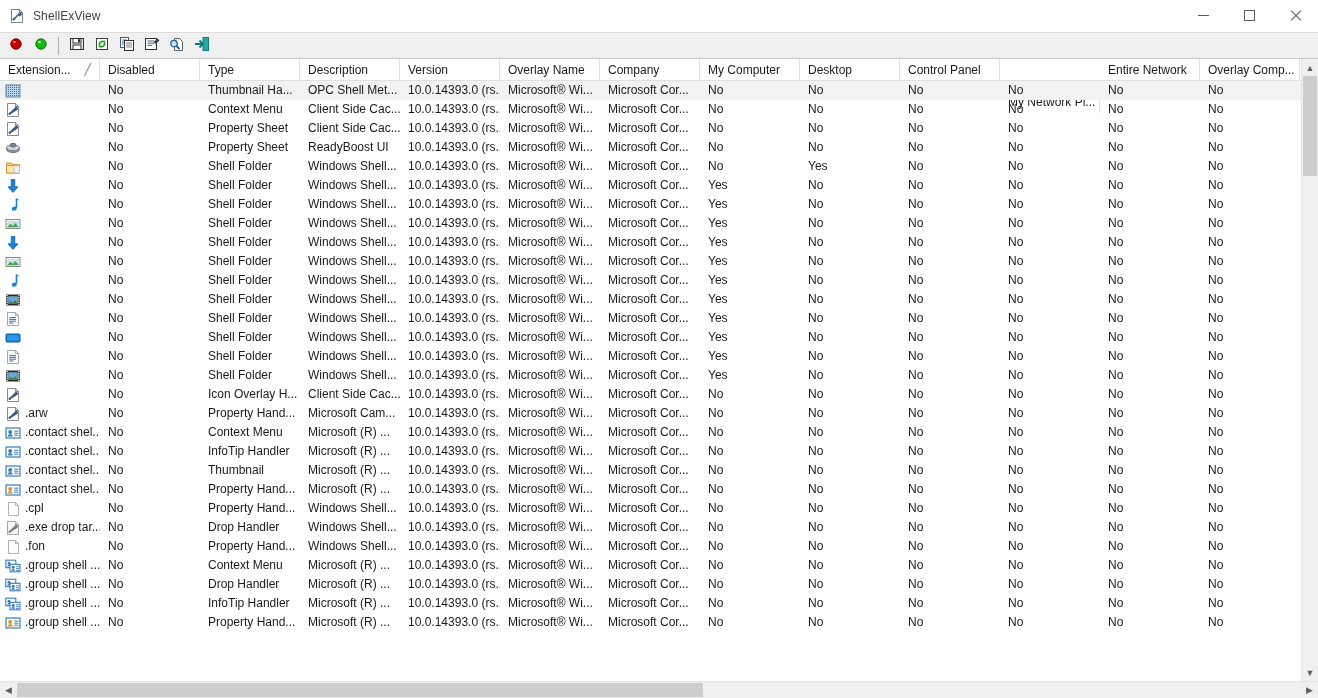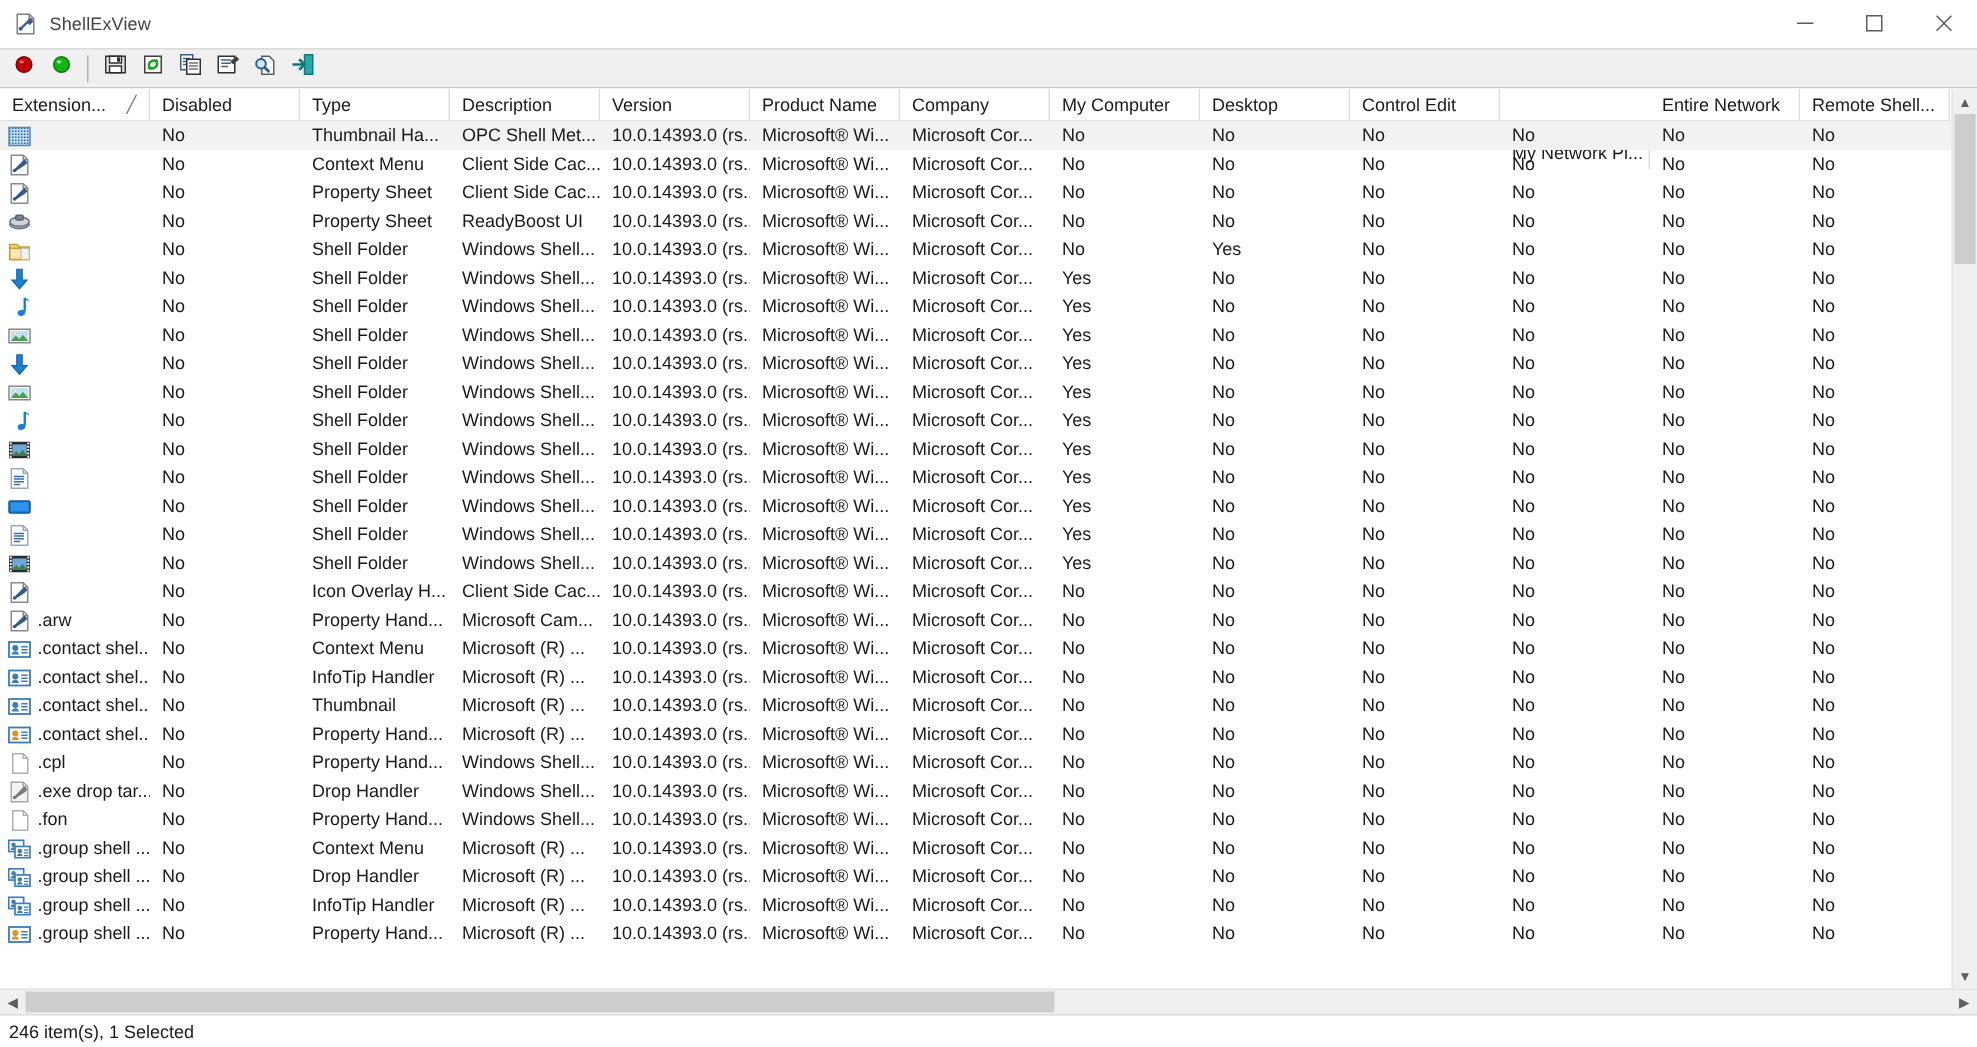--- a/index.html
+++ b/index.html
@@ -295,42 +295,42 @@
           <div class="hdrcell" style="width: 100px; flex: 0 0 100px;">
             <span>Type</span>
           </div>
           <div class="hdrcell" style="width: 100px; flex: 0 0 100px;">
             <span>Description</span>
           </div>
           <div class="hdrcell" style="width: 100px; flex: 0 0 100px;">
             <span>Version</span>
           </div>
           <div class="hdrcell" style="width: 100px; flex: 0 0 100px;">
-            <span>Product Name</span>
+            <span>Overlay Name</span>
           </div>
           <div class="hdrcell" style="width: 100px; flex: 0 0 100px;">
             <span>Company</span>
           </div>
           <div class="hdrcell" style="width: 100px; flex: 0 0 100px;">
             <span>My Computer</span>
           </div>
           <div class="hdrcell" style="width: 100px; flex: 0 0 100px;">
             <span>Desktop</span>
           </div>
           <div class="hdrcell" style="width: 100px; flex: 0 0 100px;">
-            <span>Control Edit</span>
+            <span>Control Panel</span>
           </div>
           <div class="hdrcell" style="width: 100px; flex: 0 0 100px; margin-top: 32px;">
             <span>My Network Pl...</span>
           </div>
           <div class="hdrcell" style="width: 100px; flex: 0 0 100px;">
             <span>Entire Network</span>
           </div>
           <div class="hdrcell" style="width: 100px; flex: 0 0 100px;">
-            <span>Remote Shell...</span>
+            <span>Overlay Comp...</span>
           </div>
         </div>
       <div id="rows">
           <div class="row selected">
             <div class="cell ext" style="width: 100px; flex: 0 0 100px;">
               <span class="exticon"><svg width="16" height="16" viewBox="0 0 16 16">
                   <rect x="1" y="2" width="14" height="12" fill="#bcd9ef"></rect>
                   <g fill="#2a6fad">
                     <rect x="1" y="2" width="1" height="1"></rect>
                     <rect x="1" y="4" width="1" height="1"></rect>
@@ -1104,16 +1104,13 @@
 
     <div class="hscroll">
       <div class="hsbtn">◀</div>
       <div class="hstrack">
         <div class="hsthumb"></div>
       </div>
       <div class="hsbtn">▶</div>
     </div>
   </div>
 
-  <div class="statusbar">
-    <span class="stext">246 item(s), 1 Selected</span>
-  </div>
 </div>
 
 </body></html>

